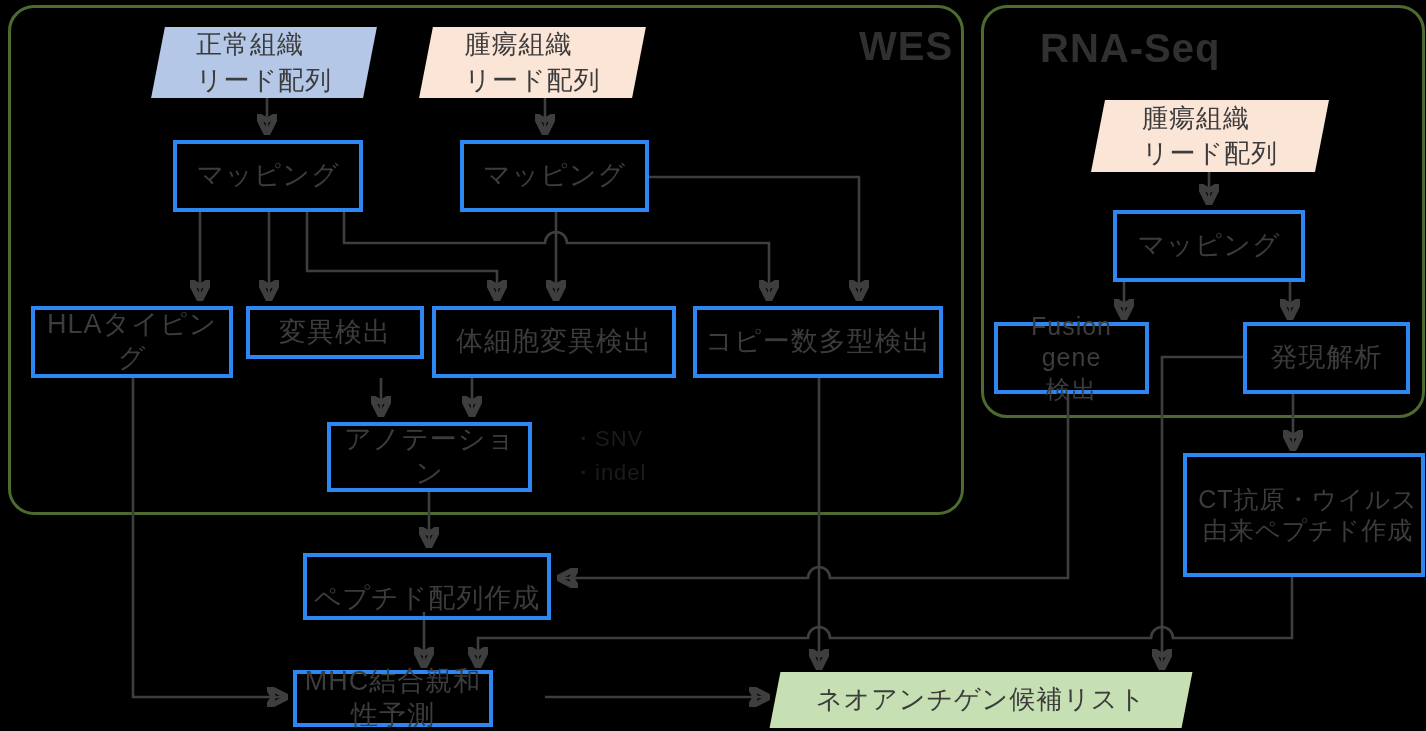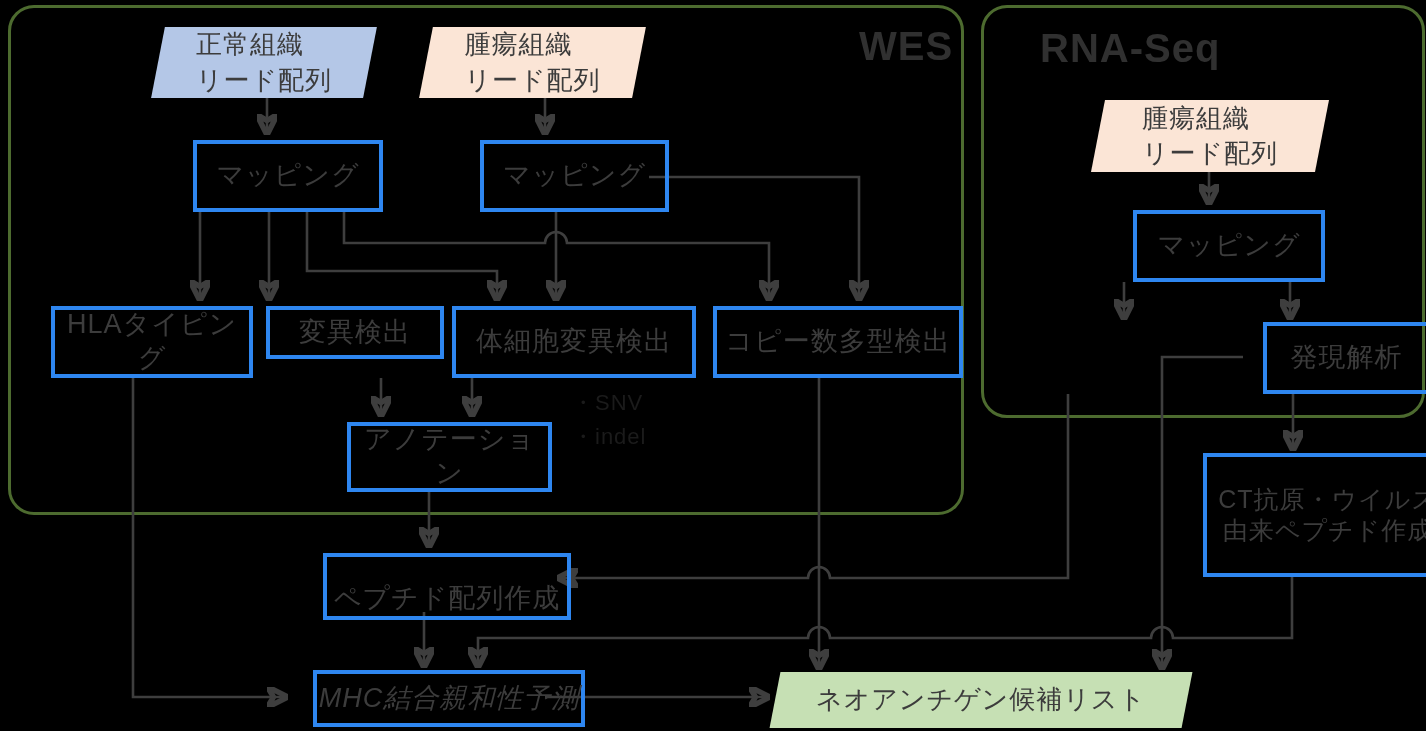--- a/index.html
+++ b/index.html
@@ -10,32 +10,32 @@
   html,body{margin:0;padding:0;background:var(--background);}
   #canvas{
     position:relative;width:1426px;height:731px;overflow:hidden;background:var(--background);
     font-family:"Liberation Sans","DejaVu Sans",sans-serif;color:var(--text-gray);
   }
   .group{position:absolute;border:3px solid var(--group-border-green);border-radius:26px;}
   .group-label{position:absolute;font-size:40px;font-weight:bold;color:var(--header-gray);letter-spacing:1px;}
   .node{
     position:absolute;border:4px solid var(--accent-blue);box-sizing:border-box;
     display:flex;align-items:center;justify-content:center;text-align:center;
-    font-size:27px;color:var(--text-gray);line-height:1.25;letter-spacing:1px;margin-left:20px;
+    font-size:27px;color:var(--text-gray);line-height:1.25;letter-spacing:1px;
   }
   .pgram{position:absolute;display:flex;align-items:center;justify-content:center;
     font-size:26px;line-height:1.35;color:var(--text-gray);letter-spacing:1px;}
   .pgram .bg{position:absolute;inset:0;transform:skewX(-11deg);}
   .bg.blue{background:var(--fill-blue);}
   .bg.peach{background:var(--fill-peach);}
   .bg.green{background:var(--fill-green);}
   .pgram .lbl{position:relative;z-index:1;}
   #connectors{position:absolute;left:0;top:0;width:1426px;height:731px;pointer-events:none;}
   #connectors path{fill:none;stroke:var(--line-gray);stroke-width:2.6px;}
-  .note{position:absolute;font-size:22px;line-height:1.55;color:var(--note-dark);letter-spacing:1px;}
+  .note{position:absolute;font-size:22px;line-height:1.55;color:var(--note-dark);letter-spacing:1px;margin-top:36px;}
 </style>
 </head>
 <body>
 
 <div id="canvas">
 
   <div class="group" style="left:8px;top:5px;width:950px;height:504px;"></div>
   <div class="group" style="left:981px;top:5px;width:438px;height:407px;"></div>
   <div class="group-label" style="left:818px;top:24px;margin-left:41px;">WES</div>
   <div class="group-label" style="left:1040px;top:26px;">RNA-Seq</div>
@@ -111,31 +111,34 @@
   </div>
 
   <div class="note" style="left:572px;top:386px;">
     <div>・SNV</div>
     <div>・indel</div>
   </div>
 
   <div class="node" style="left:1113px;top:210px;width:192px;height:72px;">
     <span>マッピング</span>
   </div>
+  <div class="node" style="left:994px;top:322px;width:155px;height:72px;font-size:25px;">
+    <span><span>Fusion gene</span><br><span>検出</span></span>
+  </div>
   <div class="node" style="left:1243px;top:322px;width:167px;height:72px;">
     <span>発現解析</span>
   </div>
   <div class="node" style="left:1183px;top:453px;width:242px;height:124px;font-size:25px;padding-left:8px;">
     <span><span>CT抗原・ウイルス</span><br><span>由来ペプチド作成</span></span>
   </div>
 
   <div class="node" style="left:303px;top:553px;width:248px;height:67px;align-items:flex-end;">
     <span>ペプチド配列作成</span>
   </div>
-  <div class="node" style="left:293px;top:670px;width:272px;height:57px;font-style:italic;">
+  <div class="node" style="left:293px;top:670px;width:200px;height:57px;">
     <span>MHC結合親和性予測</span>
   </div>
 
   <div class="pgram" style="left:775px;top:672px;width:412px;height:56px;">
     <div class="bg green"></div>
     <div class="lbl">ネオアンチゲン候補リスト</div>
   </div>
 
 </div>
 

